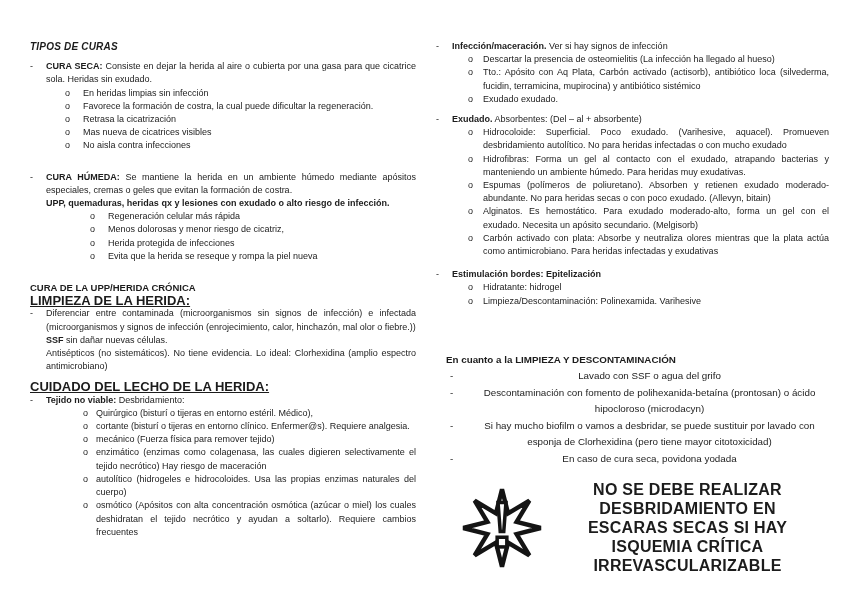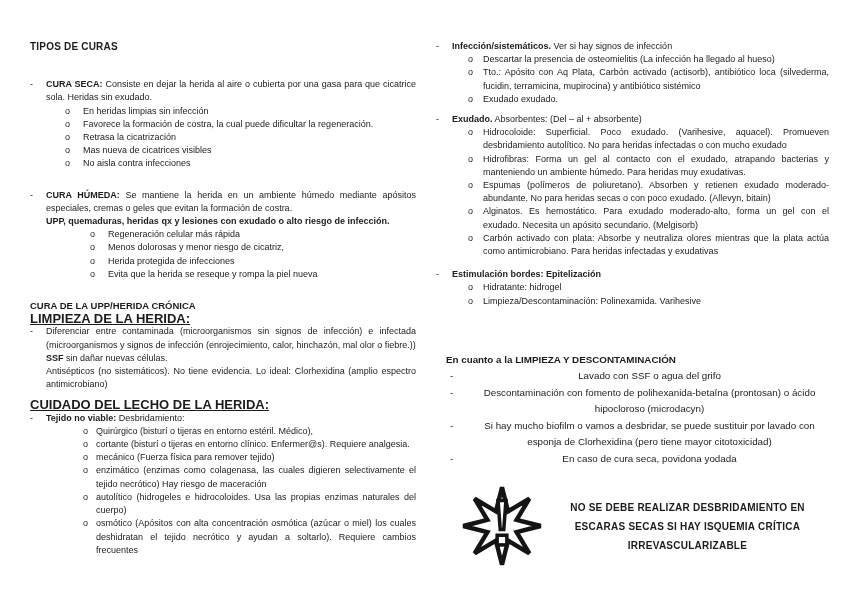--- a/index.html
+++ b/index.html
@@ -5,21 +5,21 @@
   html,body{margin:0;padding:0;background:#ffffff;}
   .page{
     position:relative;width:848px;height:599px;background:#ffffff;
     color:#1c1c1c;font-family:"Liberation Sans",sans-serif;
     font-size:9px;line-height:13.2px;overflow:hidden;
   }
   .col{position:absolute;top:40px;}
   .col-left{left:30px;width:386px;}
   .col-right{left:436px;width:393px;}
 
-  .h1{font-size:10px;font-weight:bold;letter-spacing:.2px;margin-bottom:25px;}
+  .h1{font-size:10px;font-weight:bold;letter-spacing:.2px;margin-bottom:7px;font-style:italic;}
   .h2{font-size:9.5px;font-weight:bold;}
   .h2u{font-size:13px;font-weight:bold;text-decoration:underline;}
 
   .li{display:flex;align-items:flex-start;}
   .mk{flex:0 0 16px;}
   .txt{flex:1;text-align:justify;}
 
   .ul-a{margin-left:19px;}  .ul-a .mk{flex:0 0 18px;}
   .ul-b{margin-left:44px;}  .ul-b .mk{flex:0 0 18px;}
   .ul-c{margin-left:37px;}  .ul-c .mk{flex:0 0 13px;}
@@ -31,21 +31,21 @@
   .title-r{font-size:10.5px;font-weight:bold;margin-bottom:12px;letter-spacing:.1px;}
 
   .extra{margin-left:10px;margin-top:18px;font-size:9.8px;line-height:16.5px;}
   .extra .h3{font-weight:bold;margin-top:44px;}
   .extra .li{display:flex;}
   .extra .mk{flex:0 0 20px;padding-left:4px;}
   .extra .txt{flex:1;text-align:center;}
 
   .warning{display:flex;align-items:center;margin-top:13px;}
   .warn-icon{flex:0 0 88px;height:92px;margin-left:22px;}
-  .warn-text{flex:1;text-align:center;font-weight:bold;font-size:10px;
+  .warn-text{flex:1;text-align:center;font-weight:bold;font-size:16px;
              line-height:19px;letter-spacing:.25px;padding:0 6px;}
 </style>
 </head>
 <body>
 
 <div class="page">
 
   <div class="col col-left">
 
     <div class="h1">TIPOS DE CURAS</div>
@@ -152,21 +152,21 @@
       </div>
     </div>
   </div>
 
   <div class="col col-right">
 
 
     <div class="li">
       <span class="mk">-</span>
       <div class="txt">
-        <div><b>Infección/sistemáticos.</b> <span>Ver si hay signos de infección</span></div>
+        <div><b>Infección/maceración.</b> <span>Ver si hay signos de infección</span></div>
         <div class="ul-r">
           <div class="li">
               <span class="mk">o</span>
               <div class="txt">Descartar la presencia de osteomielitis (La infección ha llegado al hueso)</div>
             </div>
           <div class="li">
               <span class="mk">o</span>
               <div class="txt">Tto.: Apósito con Aq Plata, Carbón activado (actisorb), antibiótico loca (silvederma, fucidin, terramicina, mupirocina) y antibiótico sistémico</div>
             </div>
           <div class="li">

